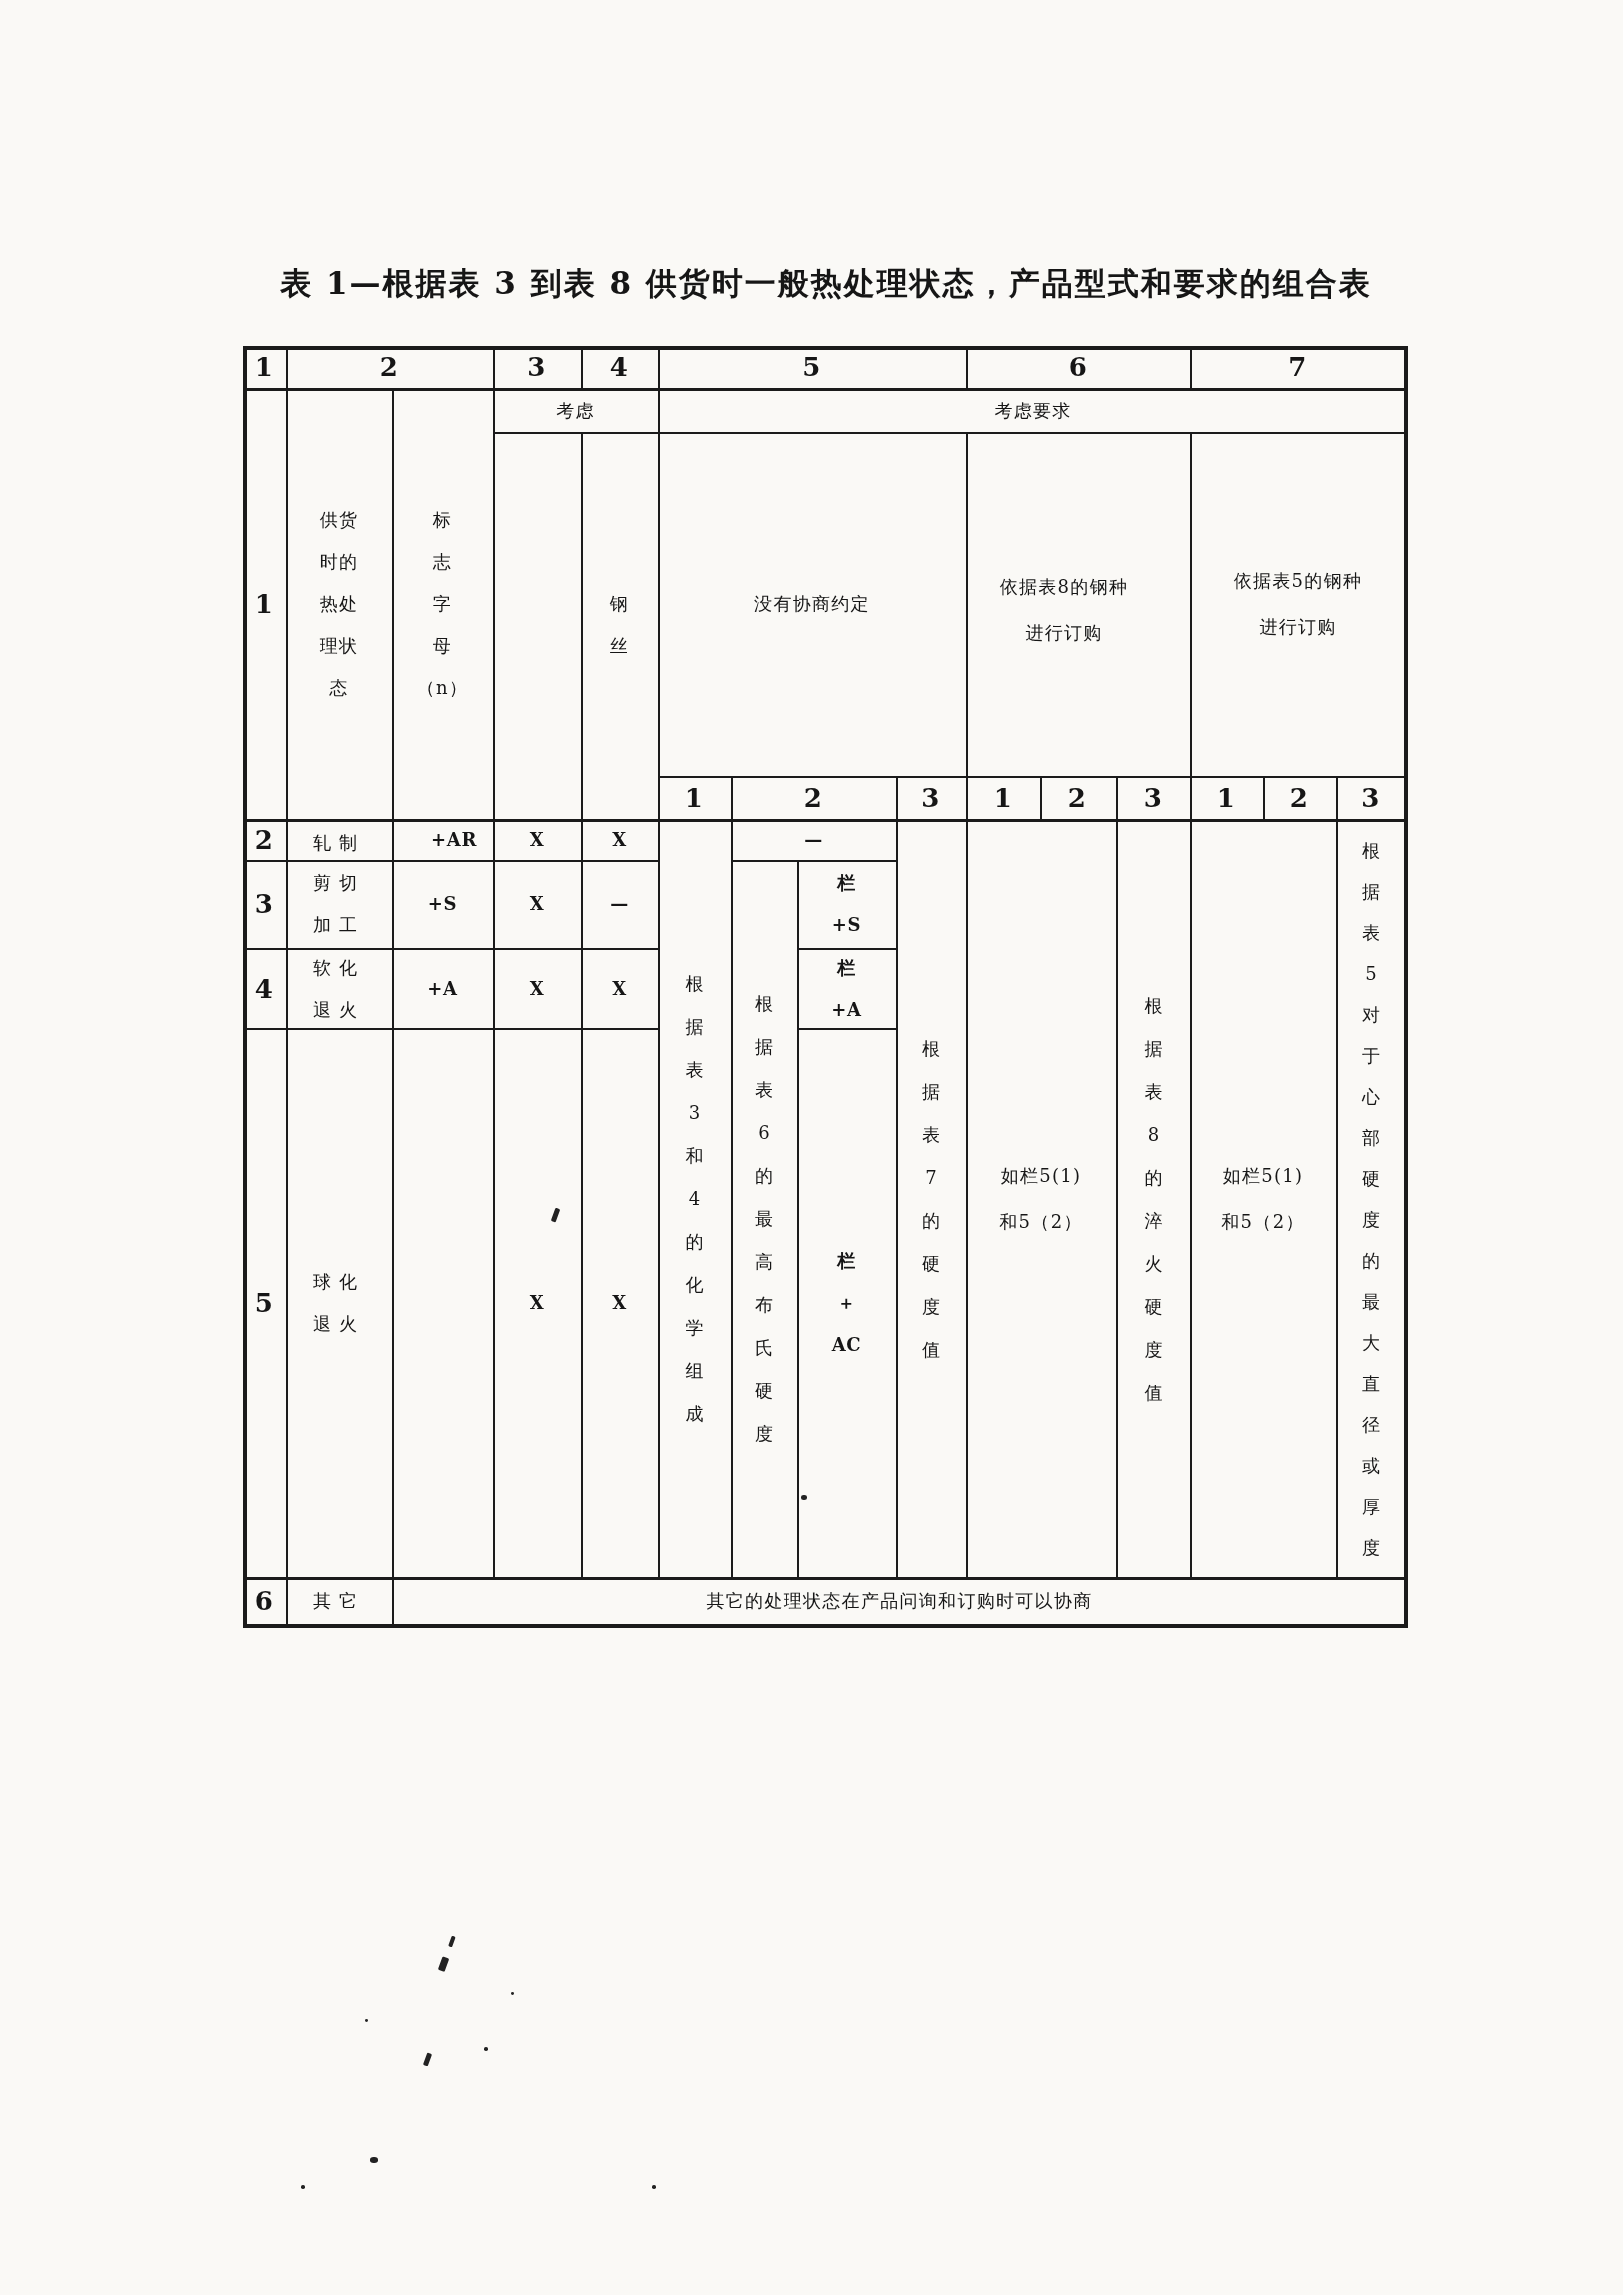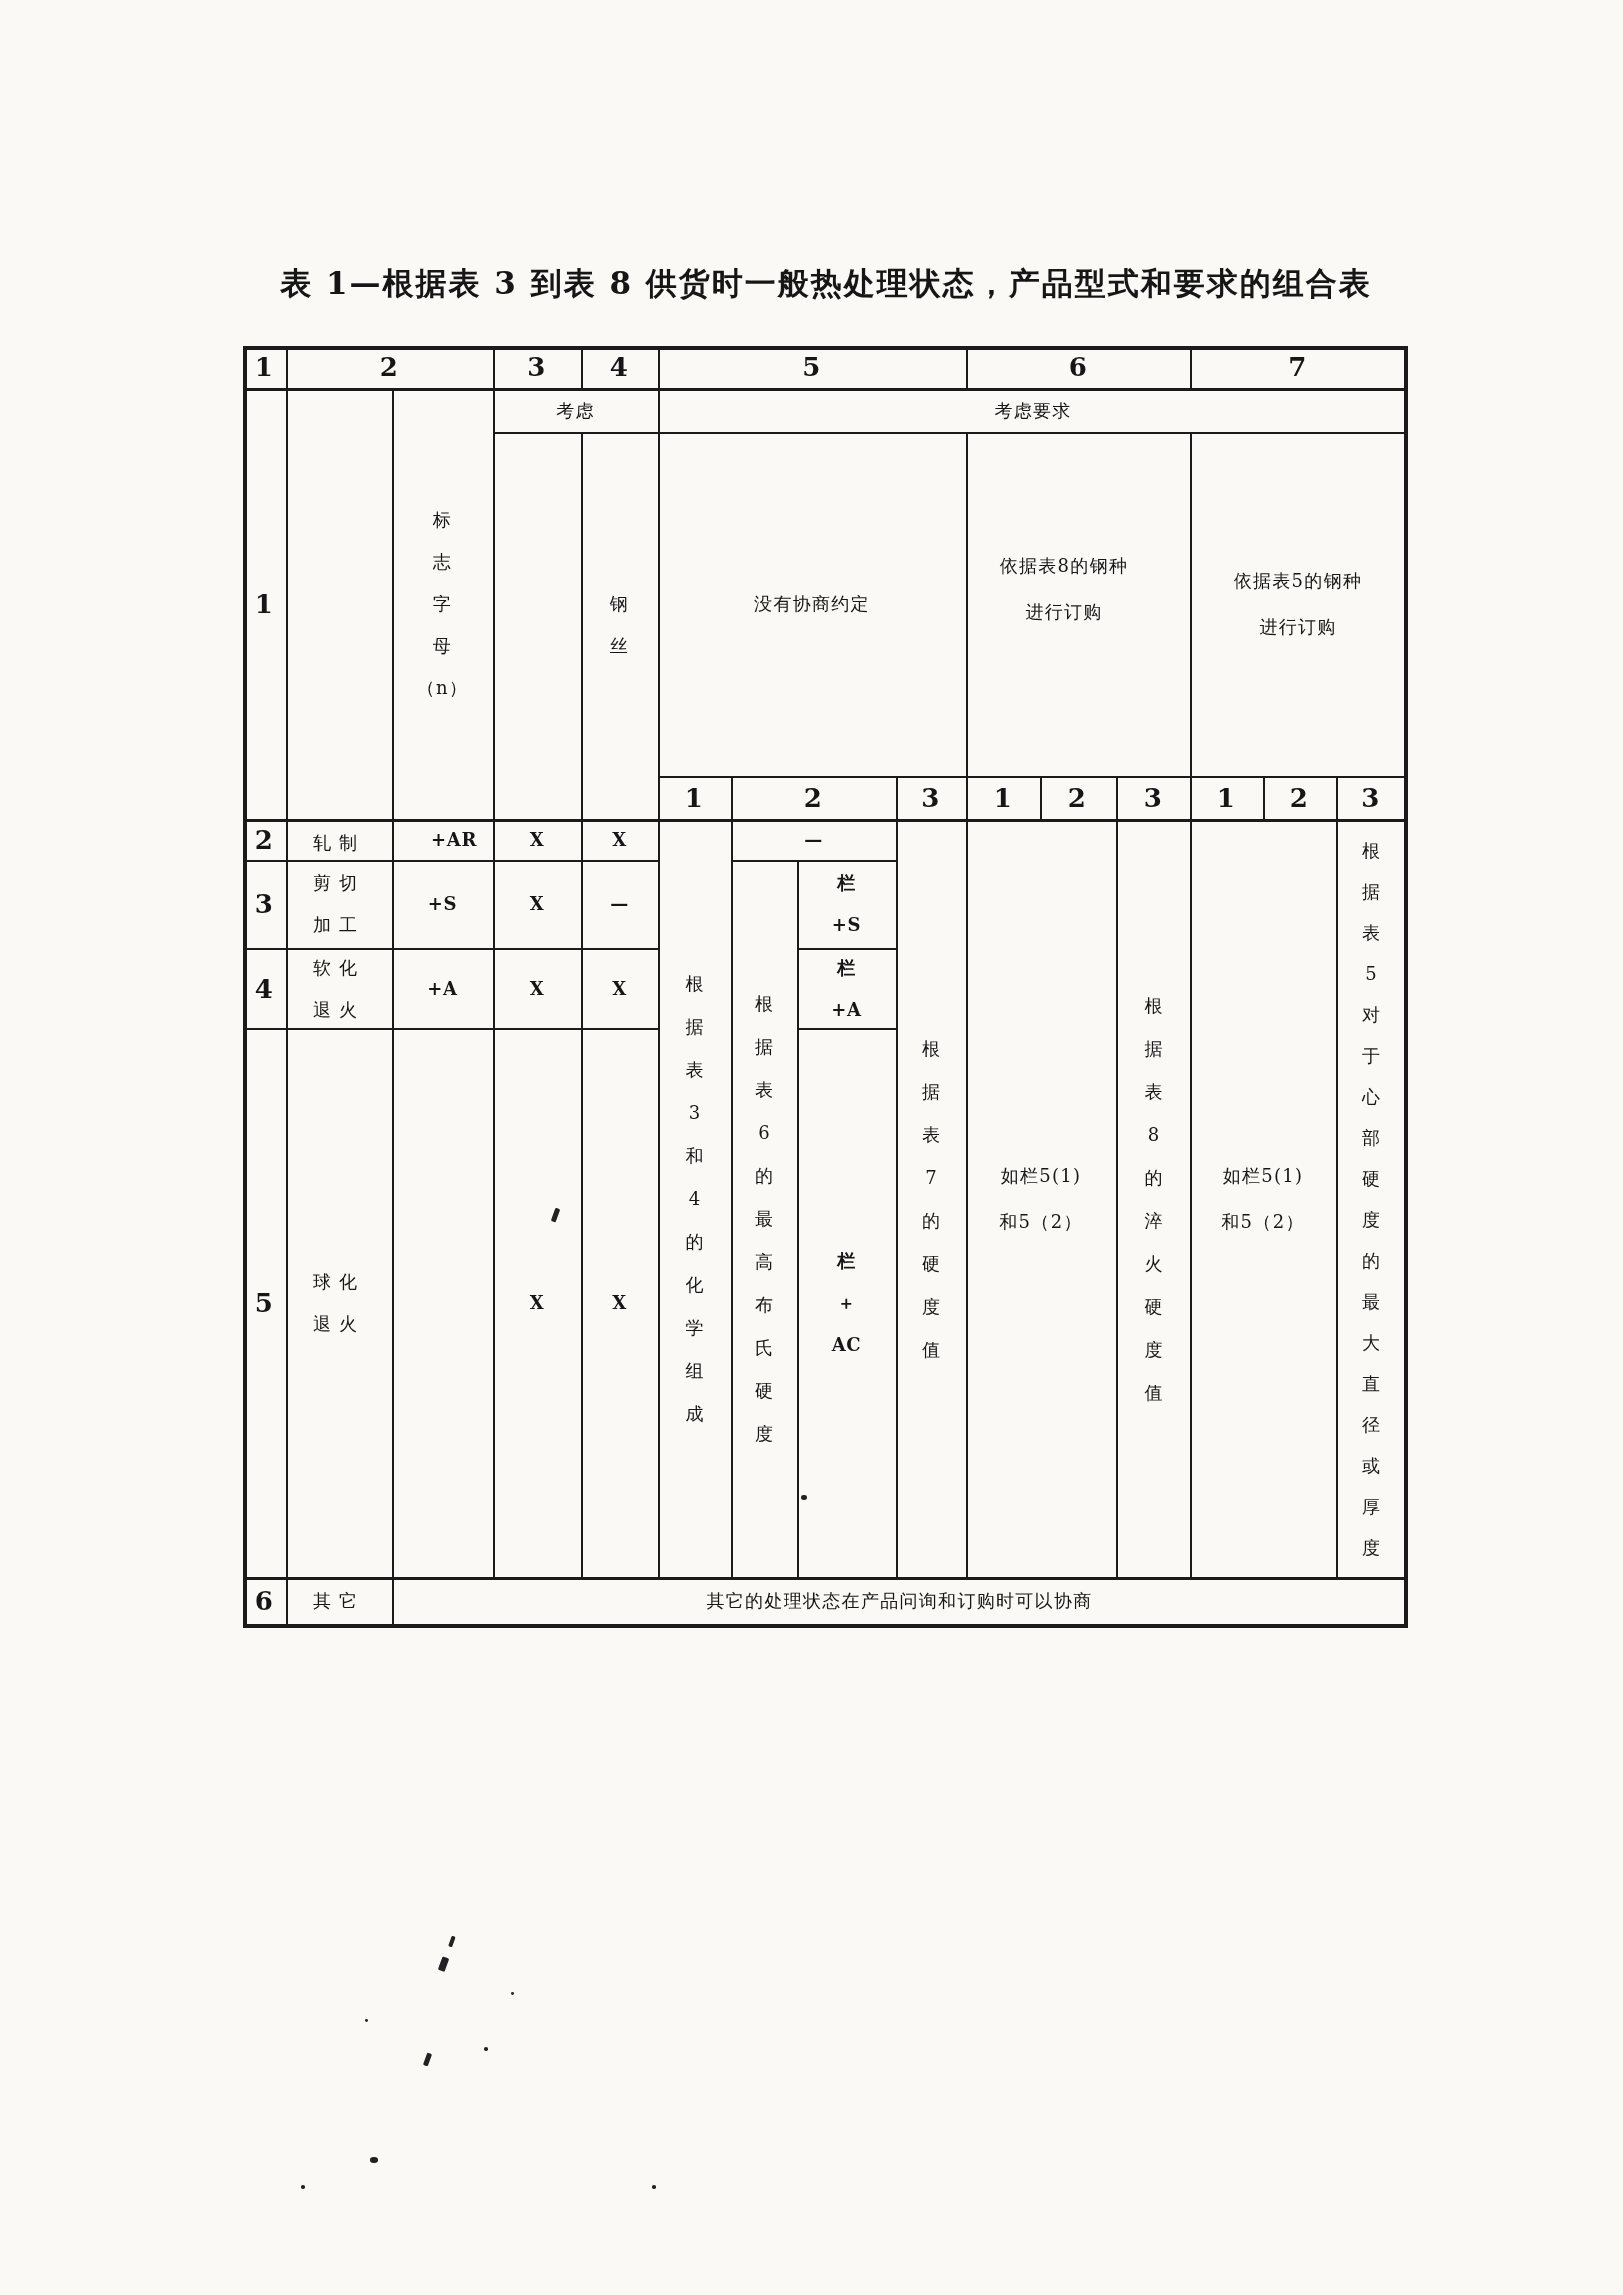--- a/index.html
+++ b/index.html
@@ -94,29 +94,34 @@
     <div class="cell num" style="left:250px;top:0;width:88px;height:42px">3</div>
     <div class="cell num" style="left:338px;top:0;width:77px;height:42px">4</div>
     <div class="cell num" style="left:415px;top:0;width:308px;height:42px">5</div>
     <div class="cell num" style="left:723px;top:0;width:225px;height:42px">6</div>
     <div class="cell num" style="left:947px;top:0;width:216px;height:42px">7</div>
 
     <div class="cell" style="left:250px;top:42px;width:165px;height:45px">考虑</div>
     <div class="cell" style="left:415px;top:42px;width:750px;height:45px">考虑要求</div>
 
     <div class="cell num" style="left:0;top:42px;width:43px;height:431px">1</div>
+    <div class="cell" style="left:43px;top:42px;width:106px;height:431px">供货
+时的
+热处
+理状
+态</div>
     <div class="cell" style="left:149px;top:42px;width:101px;height:431px">标
 志
 字
 母
 （n）</div>
     <div class="cell" style="left:338px;top:86px;width:77px;height:386px">钢
 丝</div>
     <div class="cell" style="left:415px;top:86px;width:308px;height:344px">没有协商约定</div>
-    <div class="cell hdr2" style="left:723px;top:71px;width:196px;height:344px">依据表8的钢种
+    <div class="cell hdr2" style="left:723px;top:92px;width:196px;height:344px">依据表8的钢种
 进行订购</div>
     <div class="cell hdr2" style="left:947px;top:86px;width:216px;height:344px">依据表5的钢种
 进行订购</div>
 
     <div class="cell num" style="left:415px;top:430px;width:73px;height:43px">1</div>
     <div class="cell num" style="left:488px;top:430px;width:165px;height:43px">2</div>
     <div class="cell num" style="left:653px;top:430px;width:70px;height:43px">3</div>
     <div class="cell num" style="left:723px;top:430px;width:75px;height:43px">1</div>
     <div class="cell num" style="left:797px;top:430px;width:75px;height:43px">2</div>
     <div class="cell num" style="left:873px;top:430px;width:75px;height:43px">3</div>

